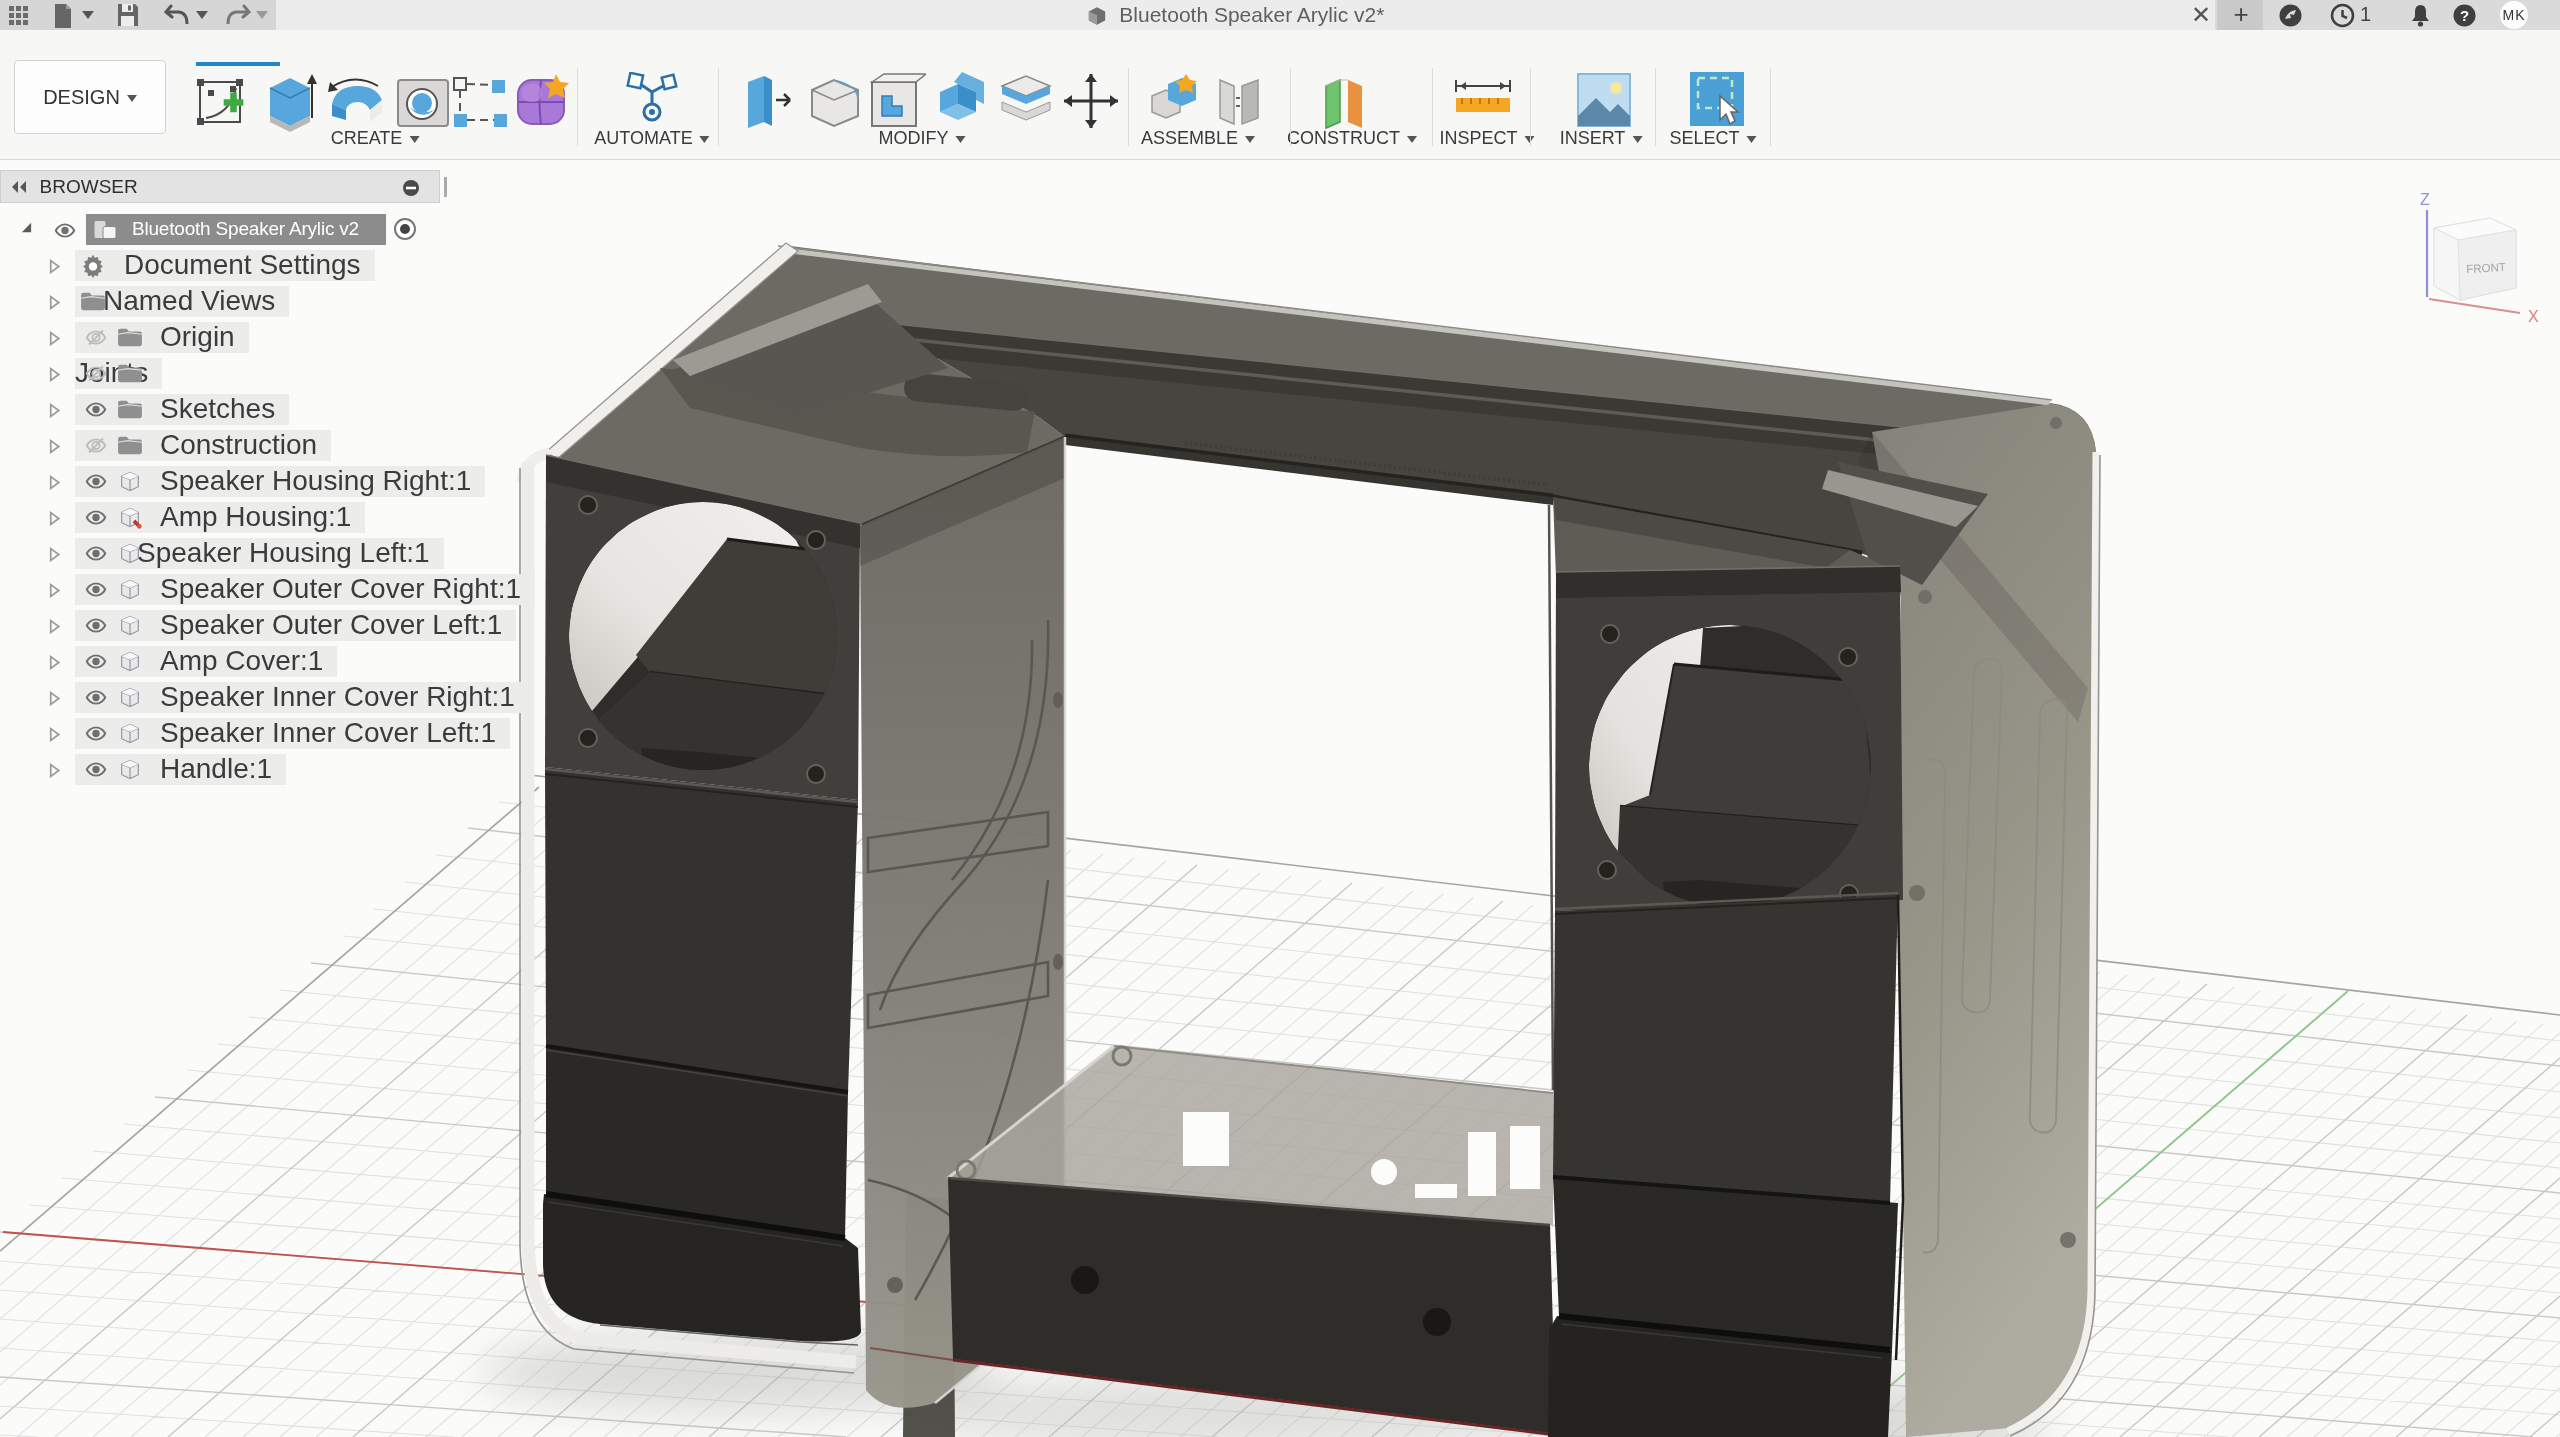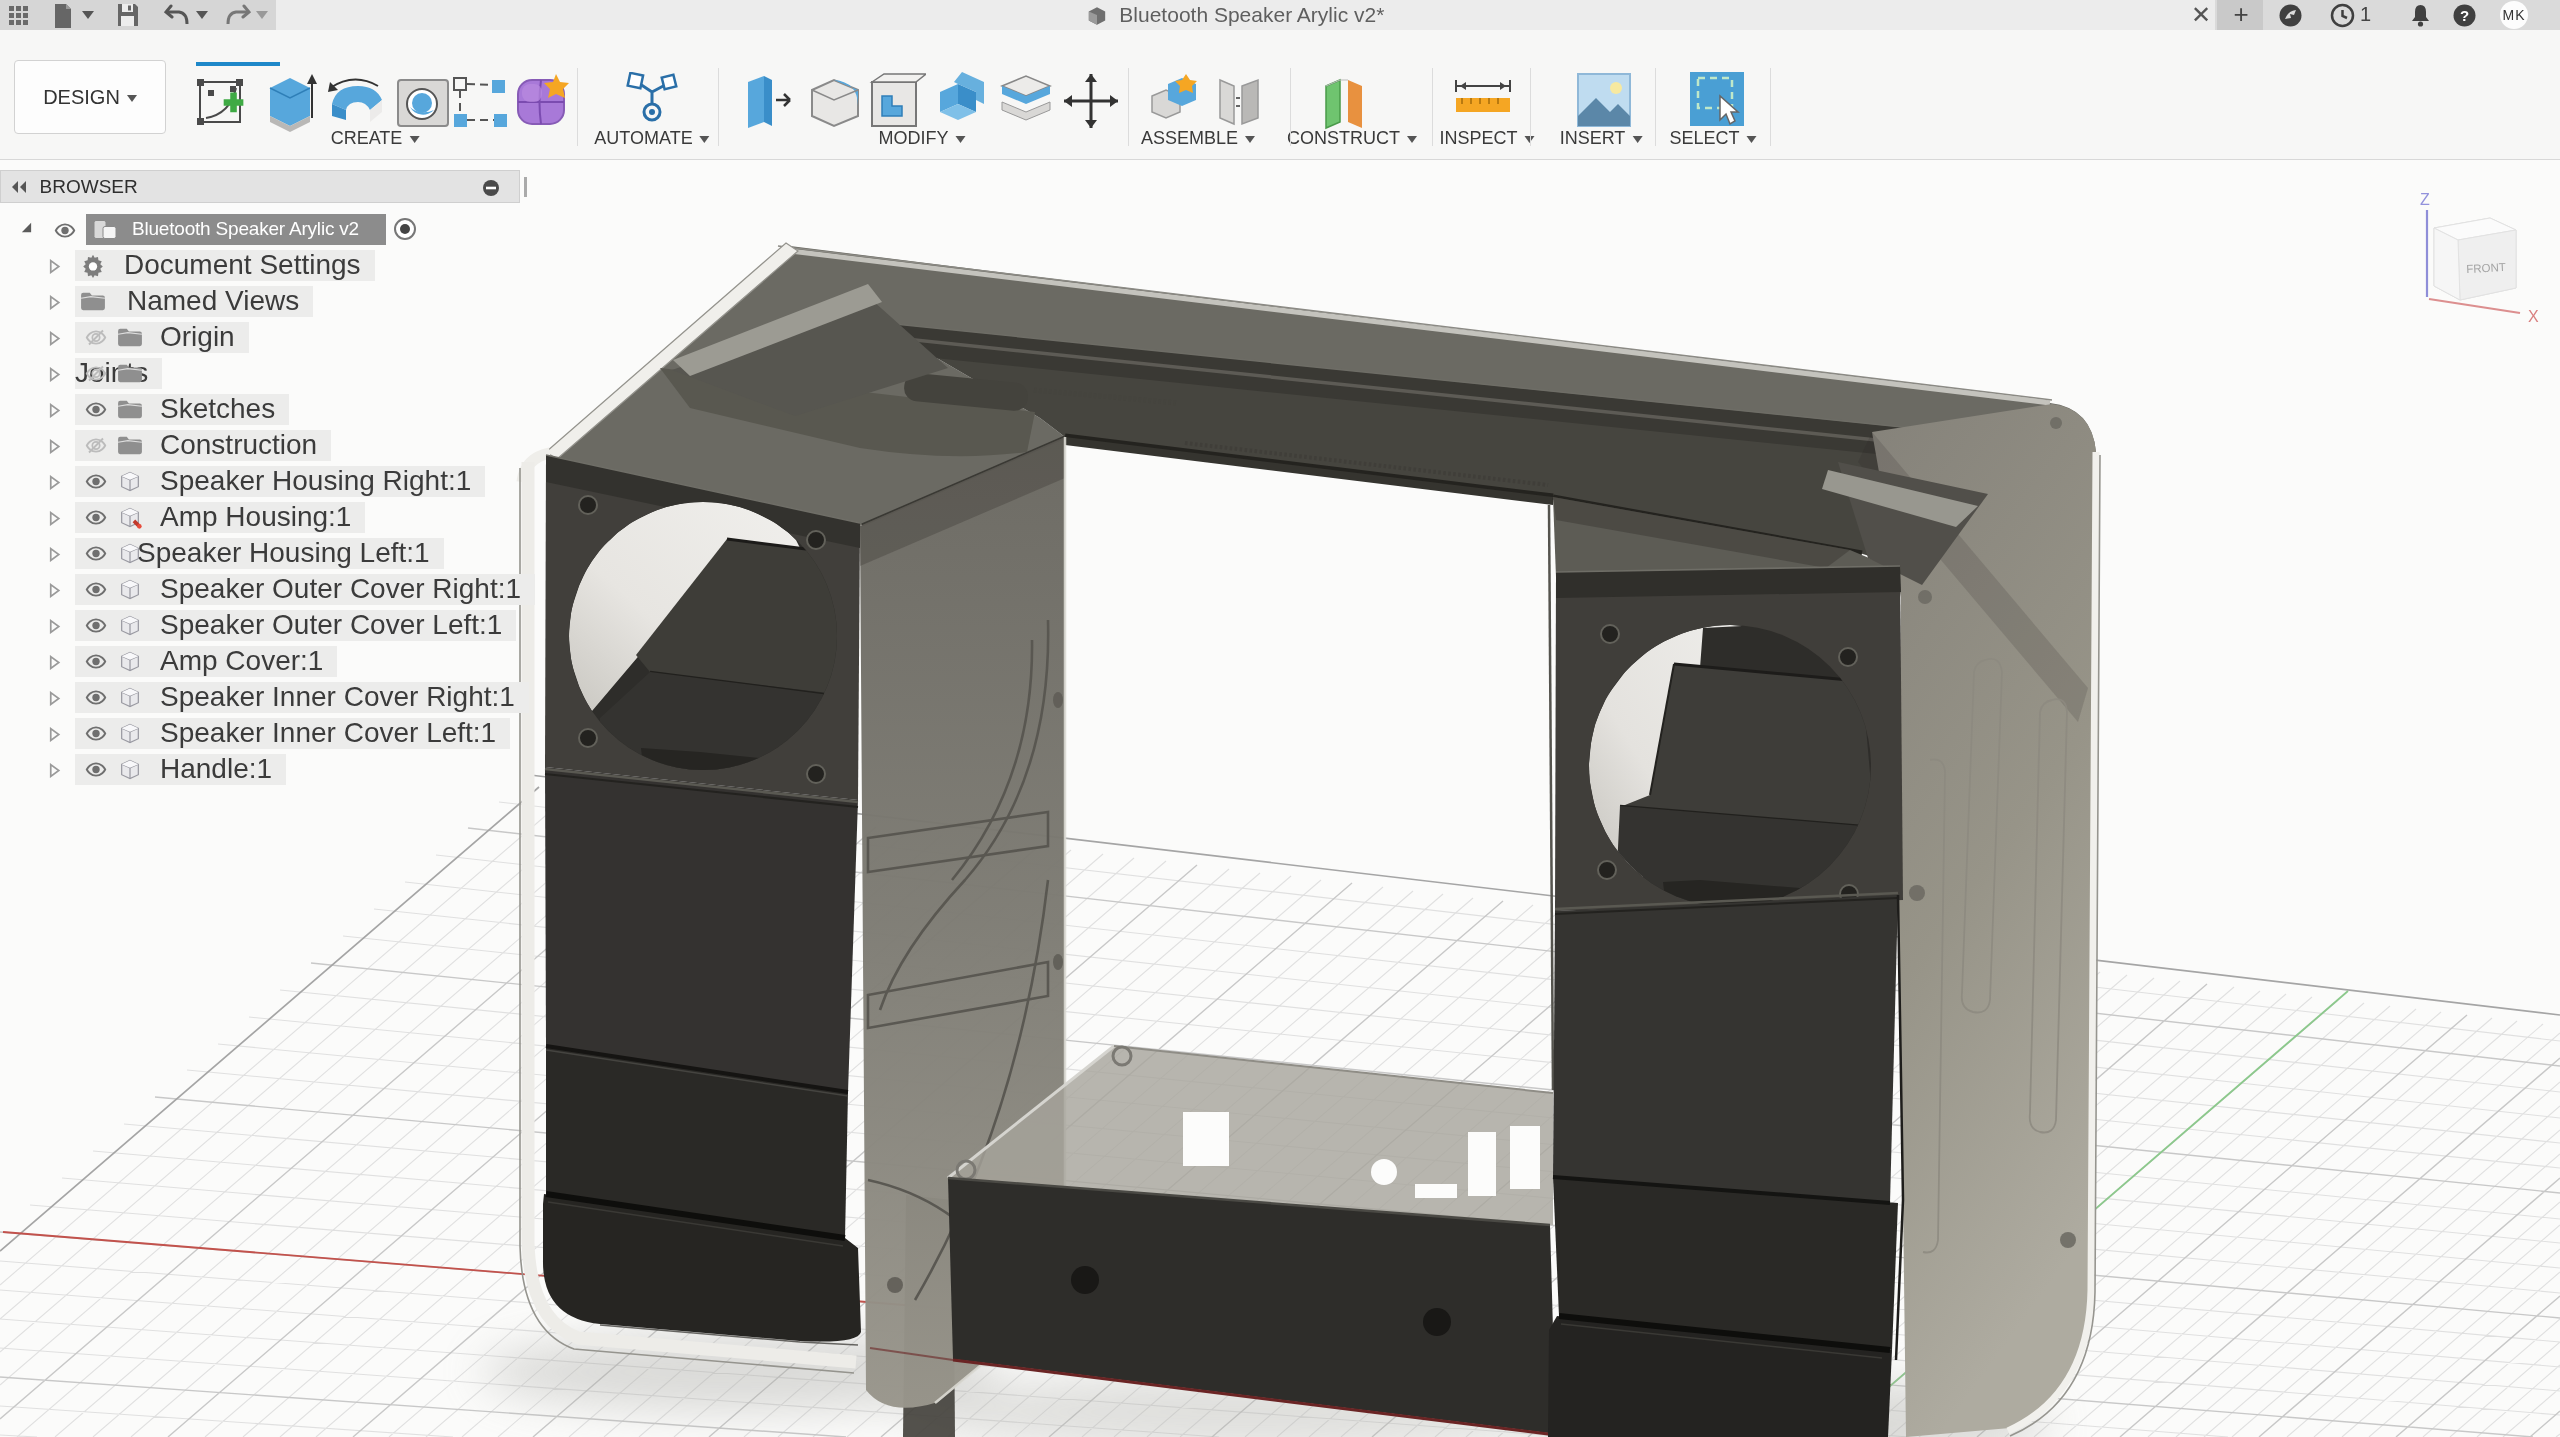--- a/index.html
+++ b/index.html
@@ -13,21 +13,21 @@
 .tabs{position:absolute;top:7px;left:0;width:2560px;height:26px;font-size:20px;color:#3d3d3d}
 .tab{position:absolute;top:0;letter-spacing:0.4px}
 .tabsolid{color:#1e88c9}
 .tabline{position:absolute;left:196px;top:32px;width:84px;height:4px;background:#1e88c9}
 .design{position:absolute;left:14px;top:30px;width:152px;height:74px;background:#fdfdfd;border:1px solid #d2d2d2;border-radius:4px;font-size:20px;color:#333;text-align:center;line-height:72px}
 .glabel{position:absolute;top:98px;font-size:18px;color:#3a3a3a;transform:translateX(-50%)}
 .gsep{position:absolute;top:38px;width:1px;height:78px;background:#dcdcdc}
 .dar{display:inline-block;width:0;height:0;border-left:5px solid transparent;border-right:5px solid transparent;border-top:7px solid #555;margin-left:7px;vertical-align:middle}
 .viewport{position:absolute;left:0;top:161px;width:2560px;height:1276px;background:#fbfbfa}
 .bpanel{position:absolute;left:0;top:170px;width:440px}
-.bhead{position:absolute;left:0;top:0;width:520px;height:33px;background:#e3e3e3;border:1px solid #cfcfcf;font-size:19px;color:#2e2e2e;line-height:32px}
+.bhead{position:absolute;left:0;top:0;width:440px;height:33px;background:#e3e3e3;border:1px solid #cfcfcf;font-size:19px;color:#2e2e2e;line-height:32px}
 .brow{position:absolute;left:0;height:34px;width:620px}
 .trisp{position:absolute;left:48px;top:9px}
 .triic{width:13px;height:15px}
 .eyesp{position:absolute;top:6px}
 .eyesp2{position:absolute;left:8px;top:5px}
 .eyeic{width:26px;height:21px}
 .rowicsp{position:absolute;top:3px}
 .rowic{width:26px;height:25px}
 .pill{position:absolute;top:0;height:31px;background:#ececeb;white-space:nowrap;padding-right:14px;display:inline-block}
 .rlbl{font-size:28px;color:#3b3b3b;line-height:30px;display:inline-block}
@@ -447,21 +447,21 @@
             <circle cx="12" cy="12.9" r="4" fill="#fff"></circle>
           </svg></span><span class="rlbl" style="margin-left:49px">Document Settings</span></span>
     </div>
 <div class="brow" style="top:116px">
       <span class="trisp"><svg class="triic" viewBox="0 0 12 14">
           <path d="M2.5 1.5 L10 7 L2.5 12.5 Z" fill="none" stroke="#9a9a9a" stroke-width="1.6"></path>
         </svg></span>
       <span class="pill" style="left:75px"><span class="rowicsp" style="left:5px"><svg class="rowic" viewBox="0 0 24 20">
             <path d="M1 4 Q1 2 3 2 L9 2 L11 4.5 L21 4.5 Q23 4.5 23 6.5 L23 16 Q23 18 21 18 L3 18 Q1 18 1 16 Z" fill="#8f8f8f"></path>
             <path d="M1 7 L10 5.5 L23 7" stroke="#ffffff" stroke-width="1" fill="none" opacity="0.7"></path>
-          </svg></span><span class="rlbl" style="margin-left:52px">Named Views</span></span>
+          </svg></span><span class="rlbl" style="margin-left:28px">Named Views</span></span>
     </div>
 <div class="brow" style="top:152px">
       <span class="trisp"><svg class="triic" viewBox="0 0 12 14">
           <path d="M2.5 1.5 L10 7 L2.5 12.5 Z" fill="none" stroke="#9a9a9a" stroke-width="1.6"></path>
         </svg></span>
       <span class="pill" style="left:75px"><span class="eyesp2"><svg class="eyeic" viewBox="0 0 24 24">
             <path d="M12 5 C6 5 2.4 10 1.5 12 C2.4 14 6 19 12 19 C18 19 21.6 14 22.5 12 C21.6 10 18 5 12 5 Z" fill="none" stroke="#bcbcbc" stroke-width="2.2"></path>
             <circle cx="12" cy="12" r="4.2" fill="none" stroke="#bcbcbc" stroke-width="2"></circle>
             <path d="M4 20 L20 4" stroke="#bcbcbc" stroke-width="2.2"></path>
           </svg></span><span class="rowicsp" style="left:42px"><svg class="rowic" viewBox="0 0 24 20">

